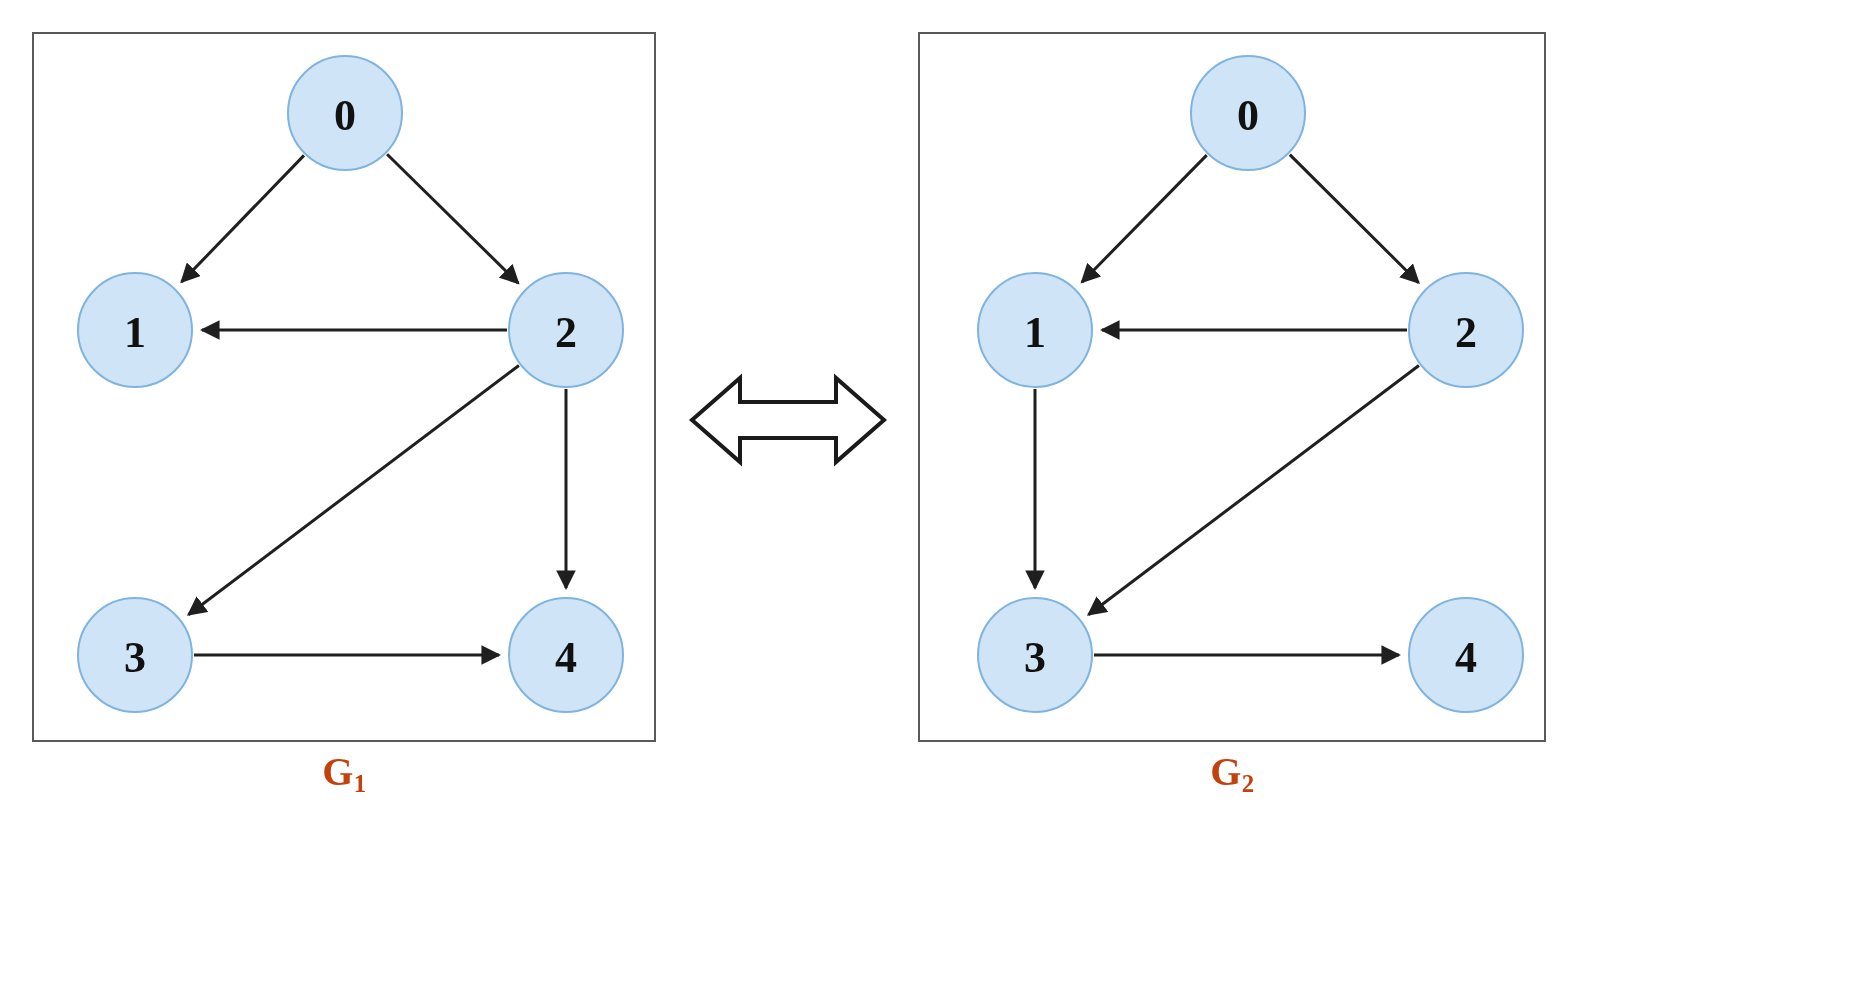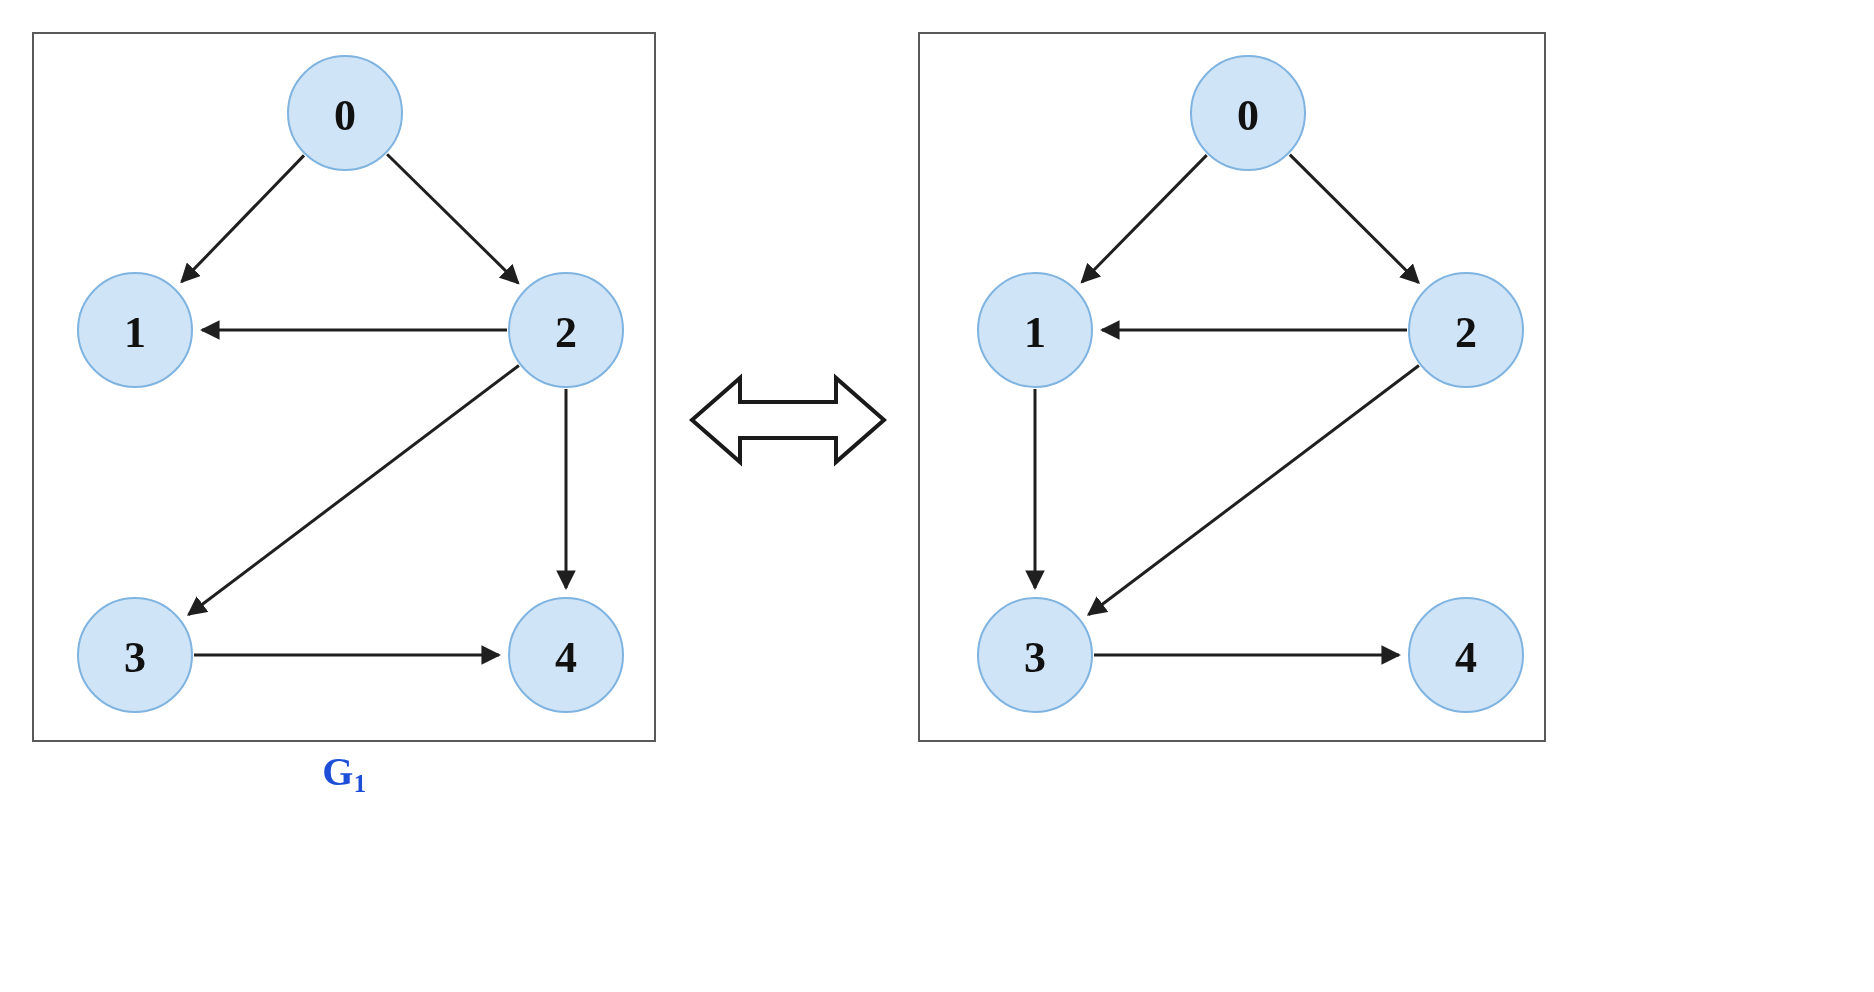--- a/index.html
+++ b/index.html
@@ -27,21 +27,21 @@
   }
   #panel-g1 { left: 32px;  top: 32px; width: 624px; height: 710px; }
   #panel-g2 { left: 918px; top: 32px; width: 628px; height: 710px; }
 
   .panel-caption {
     position: absolute;
     text-align: center;
     font-family: "Liberation Serif", "DejaVu Serif", serif;
     font-weight: bold;
     font-size: 40px;
-    color: #1d4ed8;
+    color: #c2410c;
     line-height: 1;
     white-space: nowrap;
   }
   #caption-g1 { left: 32px;  top: 752px; width: 624px; }
   #caption-g2 { left: 918px; top: 752px; width: 628px; }
   .panel-caption sub {
     font-size: 0.62em;
     vertical-align: baseline;
     position: relative;
     top: 0.28em;
@@ -161,14 +161,17 @@
       </g>
   </svg>
 
   <svg class="bidir-arrow" viewBox="0 0 200 100" preserveAspectRatio="none">
     <polygon points="4,50 52,8 52,32 148,32 148,8 196,50 148,92 148,68 52,68 52,92"></polygon>
   </svg>
 
   <div class="panel-caption" id="caption-g1">
     <span>G</span><sub>1</sub>
   </div>
+  <div class="panel-caption" id="caption-g2">
+    <span>G</span><sub>2</sub>
+  </div>
 
 </div>
 
 </body></html>

